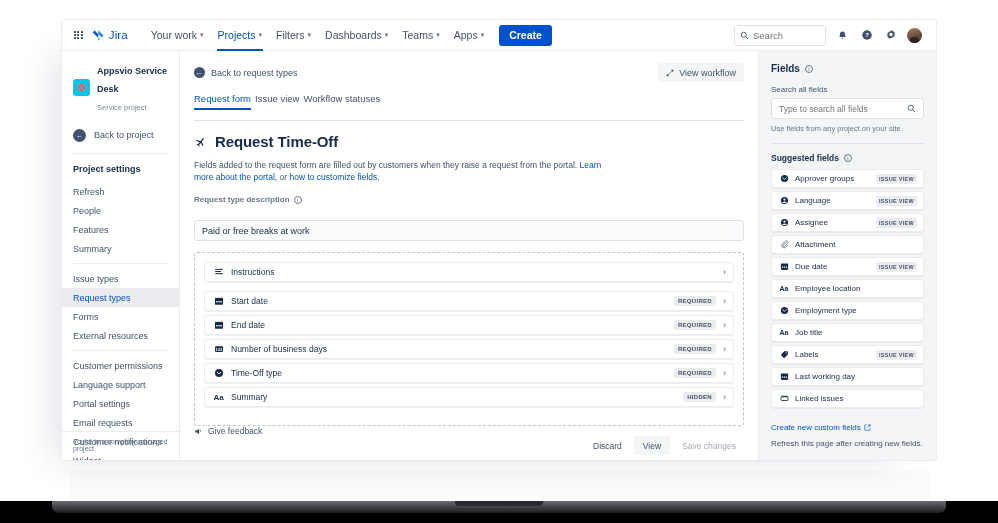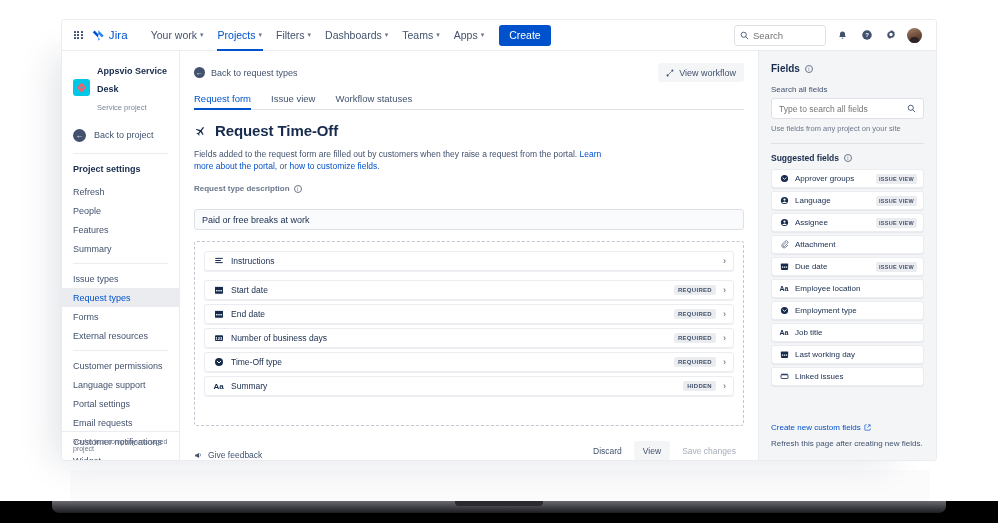--- a/index.html
+++ b/index.html
@@ -52,21 +52,21 @@
   .jira-mark svg { display: block; }
   .jira-word { font-size: 11.5px; color: #0052cc; font-weight: 400; letter-spacing: .1px; }
   .nav-item {
     font-size: 10.5px; color: #42526e; padding: 0 7px; height: 22px;
     display: flex; align-items: center; border-radius: 3px; cursor: pointer; white-space: nowrap;
   }
   .nav-item .caret { margin-left: 3px; font-size: 7px; color: #6b778c; }
   .nav-item.active { color: #0052cc; position: relative; }
   .nav-item.active:after { content: ""; position: absolute; left: 6px; right: 6px; bottom: -5px; height: 2px; background: #0052cc; }
   .create-btn {
-    background: #0052cc; color: #fff; font-size: 10.5px; font-weight: 400;
+    background: #0052cc; color: #fff; font-size: 10.5px; font-weight: 700;
     padding: 0 10px; height: 21px; border-radius: 3px; border: 0;
     display: flex; align-items: center; margin-left: 8px; cursor: pointer;
     font-family: "Liberation Sans", sans-serif;
   }
   .topnav-right { margin-left: auto; display: flex; align-items: center; gap: 9px; padding-right: 4px; }
   .search-box {
     width: 92px; height: 21px; border: 1px solid #dfe1e6; border-radius: 3px;
     display: flex; align-items: center; padding: 0 5px; background: #fff;
   }
   .search-box .mag { width: 9px; height: 9px; margin-right: 4px; flex: 0 0 auto; }
@@ -132,21 +132,21 @@
   .back-req .bc {
     width: 11px; height: 11px; border-radius: 50%; background: #42526e; color: #fff;
     display: flex; align-items: center; justify-content: center; font-size: 7px; margin-right: 6px;
   }
   .back-req span.lbl { font-size: 9px; color: #42526e; }
   .view-workflow {
     margin-left: auto; display: flex; align-items: center; gap: 5px;
     background: #f4f5f7; border: 0; border-radius: 3px; height: 19px; padding: 0 8px;
     font-size: 9px; color: #42526e; cursor: pointer; font-family: "Liberation Sans", sans-serif;
   }
-  .tabs { display: flex; gap: 20px; border-bottom: 1px solid #dfe1e6; padding-bottom: 0; margin-bottom: 12px; }
+  .tabs { display: flex; gap: 4px; border-bottom: 1px solid #dfe1e6; padding-bottom: 11px; margin-bottom: 12px; }
   .tab {
     font-size: 9.5px; color: #42526e; padding-bottom: 5px; cursor: pointer; position: relative;
   }
   .tab.active { color: #0052cc; font-weight: 500; }
   .tab.active:after { content: ""; position: absolute; left: 0; right: 0; bottom: -1px; height: 2px; background: #0052cc; }
   .page-title-row { display: flex; align-items: center; gap: 8px; margin-bottom: 9px; }
   .title-icon { width: 13px; height: 13px; display: flex; align-items: center; justify-content: center; }
   .page-title { font-size: 15px; font-weight: 600; color: #172b4d; letter-spacing: -0.1px; }
   .desc-text { font-size: 8.5px; color: #42526e; line-height: 12px; margin-bottom: 12px; max-width: 425px; }
   .desc-text a { color: #0052cc; text-decoration: none; }
@@ -173,21 +173,21 @@
   .frow.spacer-after { margin-bottom: 9px; }
   .frow .ficon { width: 11px; height: 11px; margin-right: 7px; display: flex; align-items: center; justify-content: center; flex: 0 0 auto; }
   .frow .flabel { font-size: 8.5px; color: #172b4d; }
   .badge {
     margin-left: auto; font-size: 6px; font-weight: 700; letter-spacing: .3px;
     background: #ebecf0; color: #42526e; border-radius: 2px; padding: 2px 4px; margin-right: 7px;
   }
   .chev { color: #42526e; font-size: 9px; line-height: 1; margin-left: auto; }
   .badge + .chev { margin-left: 0; }
   .aa-icon { font-size: 8px; font-weight: 700; color: #172b4d; }
-  .actions-bar { height: 34px; display: flex; align-items: flex-end; }
+  .actions-bar { height: 34px; display: flex; align-items: flex-start; flex-direction: column; }
   .give-feedback { display: flex; align-items: center; gap: 5px; cursor: pointer; }
   .give-feedback .lbl { font-size: 8.5px; color: #42526e; }
   .act-right { margin-left: auto; display: flex; align-items: center; gap: 4px; }
   .btn-subtle {
     background: transparent; border: 0; font-size: 8.5px; color: #42526e;
     height: 19px; padding: 0 8px; border-radius: 3px; cursor: pointer; font-family: "Liberation Sans", sans-serif;
   }
   .btn-grey {
     background: #f4f5f7; border: 0; font-size: 8.5px; color: #42526e; font-weight: 500;
     height: 19px; padding: 0 9px; border-radius: 3px; cursor: pointer; font-family: "Liberation Sans", sans-serif;
@@ -611,20 +611,30 @@
 
         </div>
         <div class="fp-row">
           <span class="ficon aa-icon" style="font-size:7px">Aa</span>
           <span class="flabel">Job title</span>
 
         </div>
         <div class="fp-row">
           <span class="ficon">
               <svg width="9" height="9" viewBox="0 0 16 16">
+                <path d="M8.6 2H13a1 1 0 0 1 1 1v4.4a1.4 1.4 0 0 1-.4 1l-5.2 5.2a1.4 1.4 0 0 1-2 0L2.4 9.6a1.4 1.4 0 0 1 0-2l5.2-5.2a1.4 1.4 0 0 1 1-.4z" fill="#172b4d"></path>
+                <circle cx="11" cy="5" r="1.1" fill="#fff"></circle>
+              </svg>
+            </span>
+          <span class="flabel">Labels</span>
+          <span class="fp-badge">ISSUE VIEW</span>
+        </div>
+        <div class="fp-row">
+          <span class="ficon">
+              <svg width="9" height="9" viewBox="0 0 16 16">
                 <rect x="1.6" y="3" width="12.8" height="11" rx="1.4" fill="#172b4d"></rect>
                 <rect x="1.6" y="3" width="12.8" height="3.4" fill="#172b4d"></rect>
                 <rect x="3.4" y="8" width="2.2" height="2.2" fill="#fff"></rect>
                 <rect x="6.9" y="8" width="2.2" height="2.2" fill="#fff"></rect>
                 <rect x="10.4" y="8" width="2.2" height="2.2" fill="#fff"></rect>
               </svg>
             </span>
           <span class="flabel">Last working day</span>
 
         </div>

